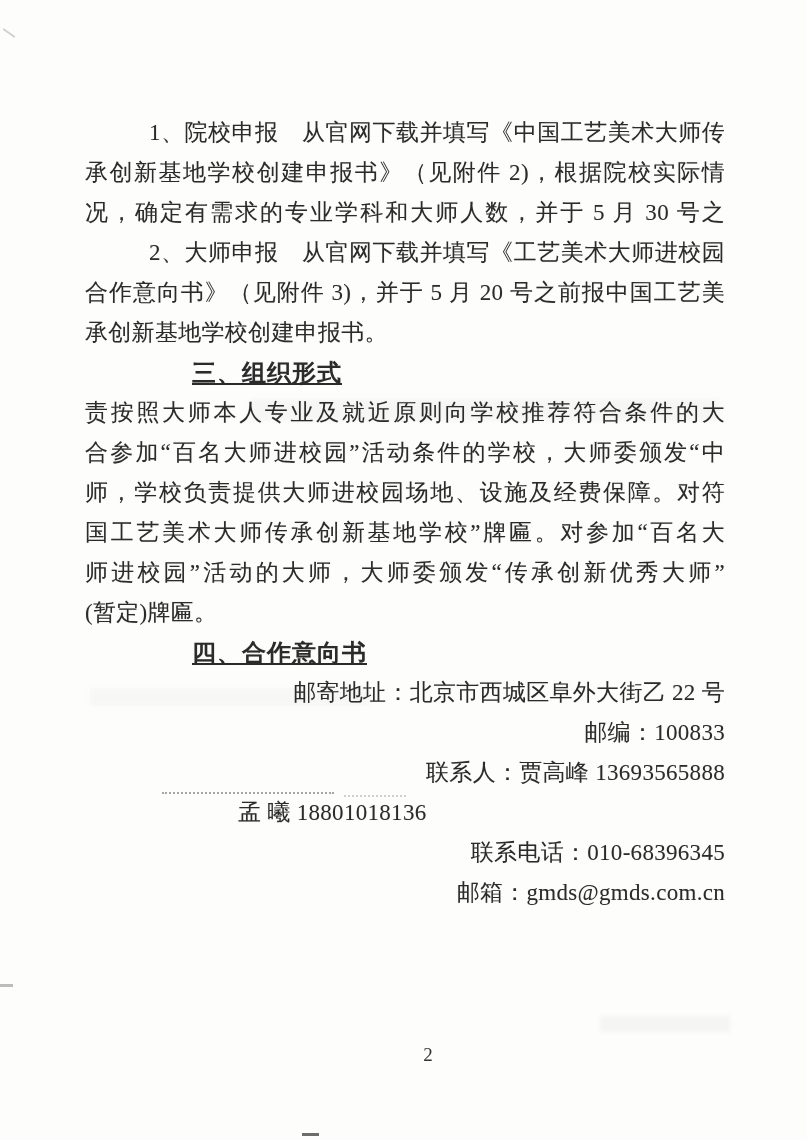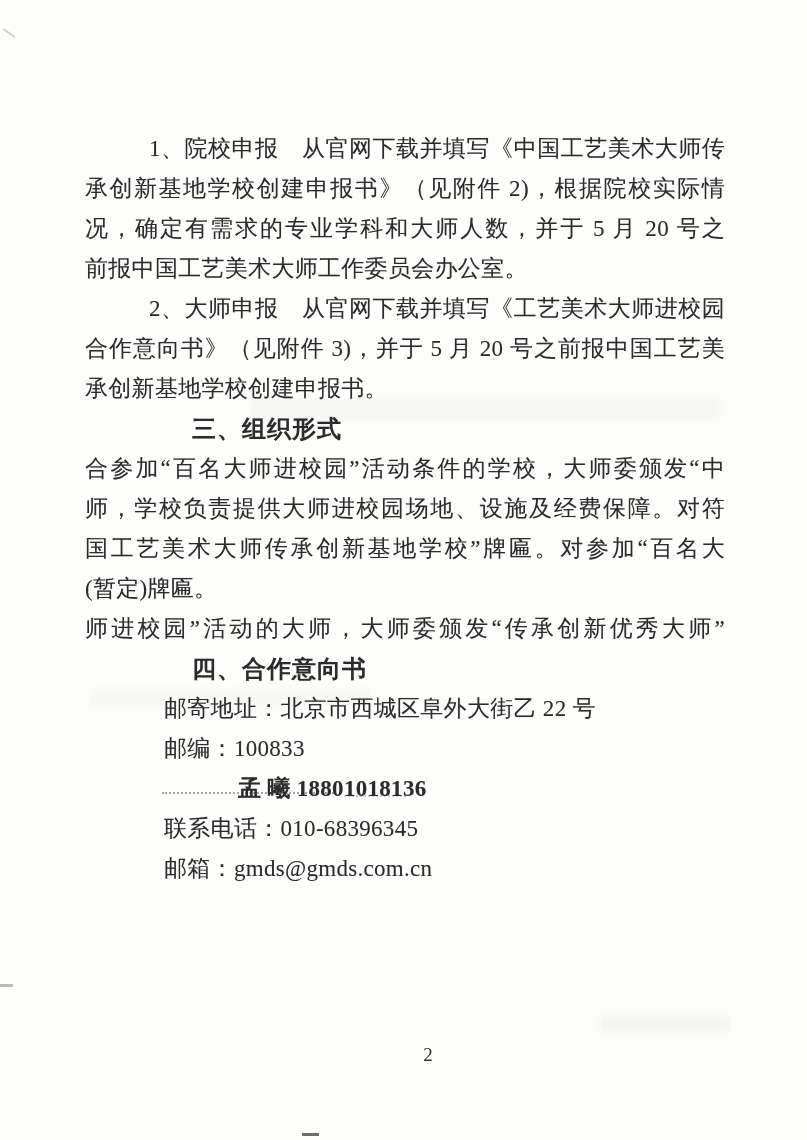--- a/index.html
+++ b/index.html
@@ -11,21 +11,20 @@
     background: #fdfdfc;
     overflow: hidden;
     font-family: "Liberation Serif", "DejaVu Serif", serif;
     color: #2b2b2b;
   }
   .text-block {
     position: absolute;
     left: 85px;
     top: 113px;
     width: 640px;
-    margin-top: 16px;
   }
   .line {
     display: block;
     height: 40px;
     line-height: 40px;
     font-size: 23px;
     letter-spacing: 0.3px;
     white-space: nowrap;
     text-shadow: 0 0 1px rgba(0,0,0,0.18);
   }
@@ -34,23 +33,24 @@
     text-align-last: justify;
     white-space: normal;
   }
   .indent   { padding-left: 64px;  }  
   .heading  {
     padding-left: 107px;
     font-family: "Liberation Sans", "DejaVu Sans", sans-serif;
     font-weight: 700;
     font-size: 24px;
     letter-spacing: 1px;
+    text-decoration: underline;
   }
-  .contact  { padding-left: 79px;  }
-  .contact2 { padding-left: 153px; font-weight: bold; }
+  .contact  { padding-left: 79px; text-align: right;  }
+  .contact2 { padding-left: 153px; }
   .page-number {
     position: absolute;
     left: 413px;
     top: 1044px;
     width: 30px;
     text-align: center;
     font-size: 19px;
     color: #333;
   }
   
@@ -75,39 +75,40 @@
   <div class="artifact art-ghost2"></div>
   <div class="artifact art-ghost3"></div>
   <div class="artifact art-dotted1"></div>
   <div class="artifact art-dotted2"></div>
   <div class="artifact art-bottom-dash"></div>
 
   <main class="text-block">
 
     <p class="line indent fill">1、院校申报　从官网下载并填写《中国工艺美术大师传</p>
     <p class="line fill">承创新基地学校创建申报书》（见附件 2)，根据院校实际情</p>
-    <p class="line fill">况，确定有需求的专业学科和大师人数，并于 5 月 20 号之</p>
-    <p class="line">前报中国工艺美术大师工作委员会办公室。</p>
+    <p class="line fill">况，确定有需求的专业学科和大师人数，并于 5 月 30 号之</p>
 
     <p class="line indent fill">2、大师申报　从官网下载并填写《工艺美术大师进校园</p>
     <p class="line fill">合作意向书》（见附件 3)，并于 5 月 20 号之前报中国工艺美</p>
     <p class="line">承创新基地学校创建申报书。</p>
 
     <h2 class="line heading">三、组织形式</h2>
 
+    <p class="line fill">责按照大师本人专业及就近原则向学校推荐符合条件的大</p>
     <p class="line fill">合参加“百名大师进校园”活动条件的学校，大师委颁发“中</p>
     <p class="line fill">师，学校负责提供大师进校园场地、设施及经费保障。对符</p>
     <p class="line fill">国工艺美术大师传承创新基地学校”牌匾。对参加“百名大</p>
+    <p class="line fill">师进校园”活动的大师，大师委颁发“传承创新优秀大师”</p>
     <p class="line">(暂定)牌匾。</p>
-    <p class="line fill">师进校园”活动的大师，大师委颁发“传承创新优秀大师”</p>
 
     <h2 class="line heading">四、合作意向书</h2>
 
     <p class="line contact">邮寄地址：北京市西城区阜外大街乙 22 号</p>
     <p class="line contact">邮编：100833</p>
+    <p class="line contact">联系人：贾高峰  13693565888</p>
     <p class="line contact2">孟 曦  18801018136</p>
     <p class="line contact">联系电话：010-68396345</p>
     <p class="line contact">邮箱：gmds@gmds.com.cn</p>
 
   </main>
 
   <div class="page-number">2</div>
 
 </div>
 

